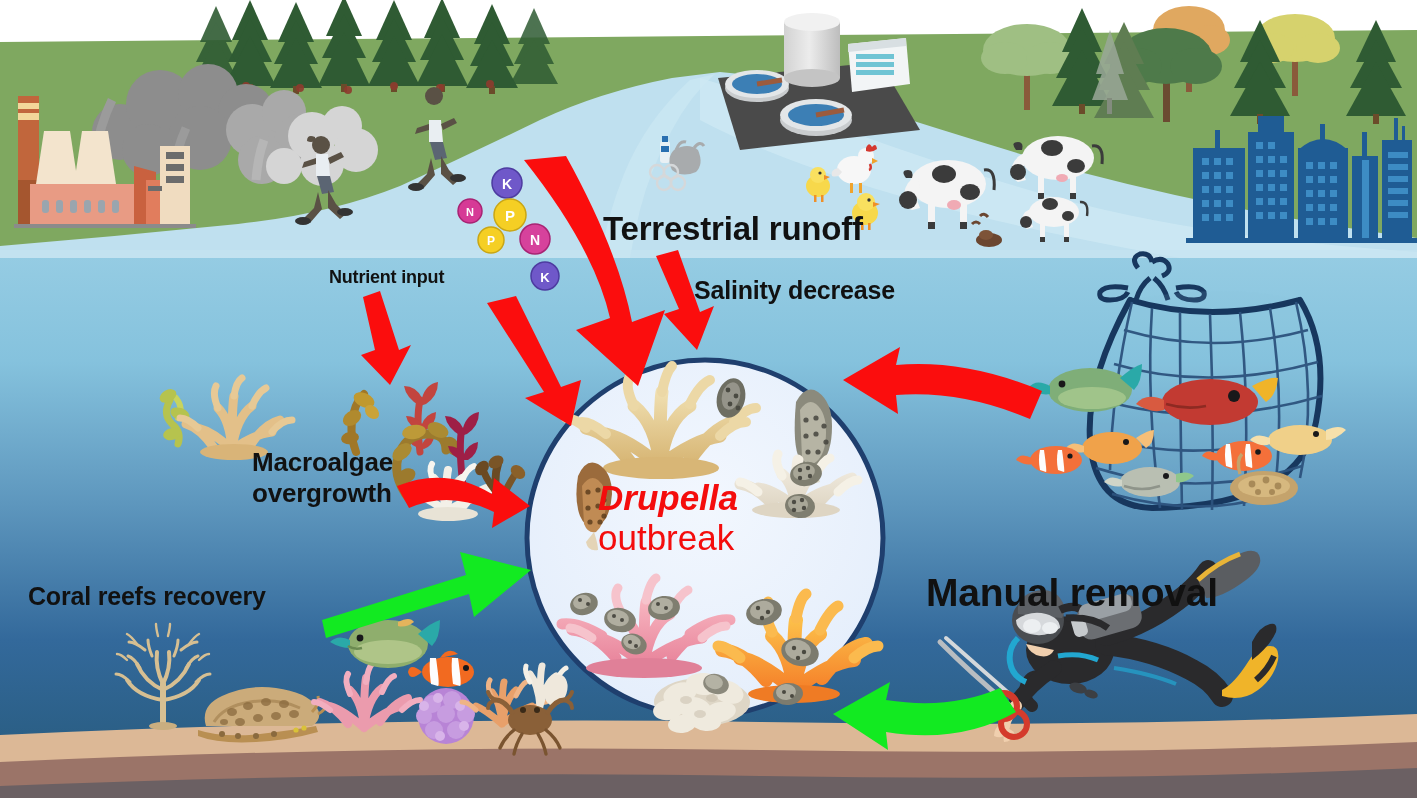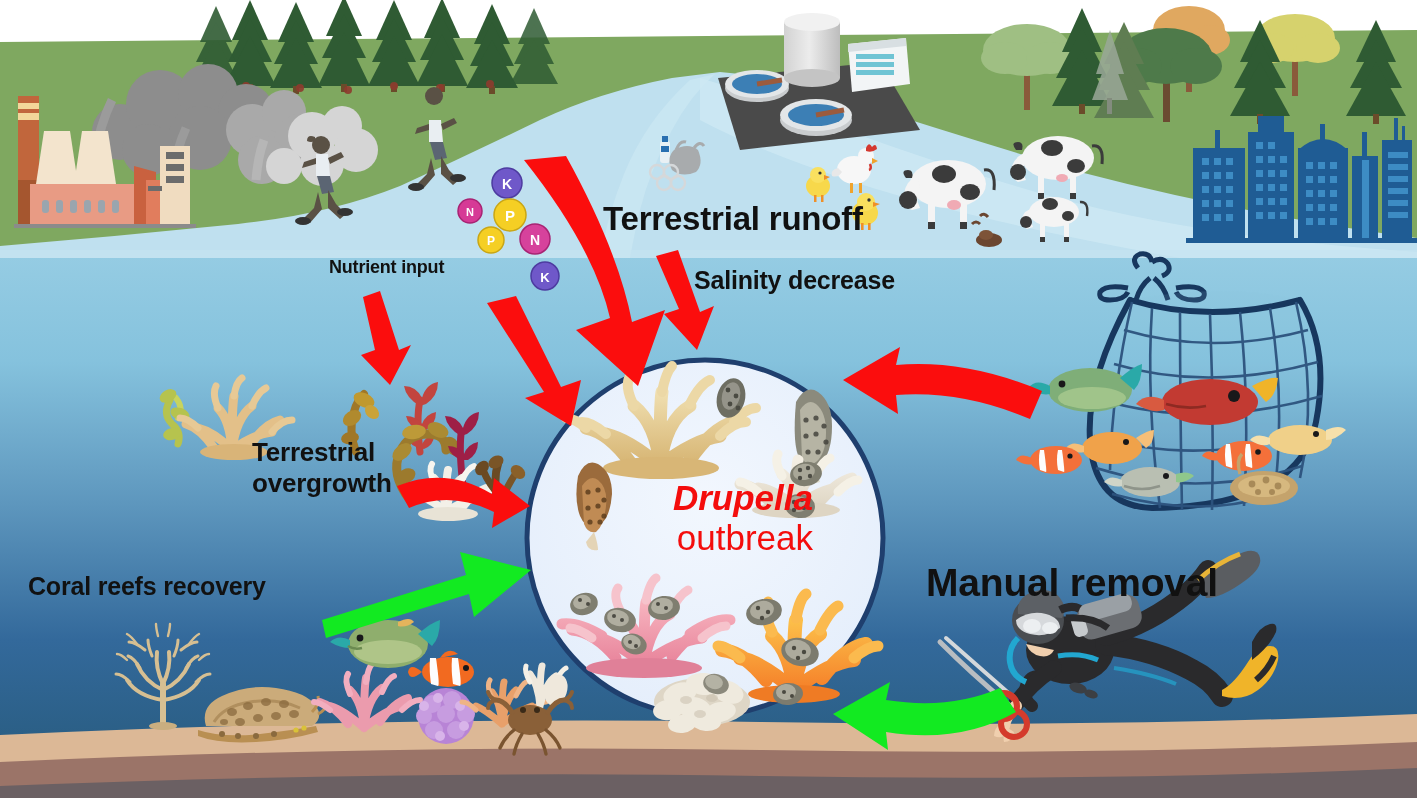--- a/index.html
+++ b/index.html
@@ -1,30 +1,30 @@
 <!DOCTYPE html>
 <html><head>
 <meta charset="utf-8">
 <style>
   html,body{margin:0;padding:0;background:#fff;}
   body{font-family:"Liberation Sans",sans-serif;}
   #scene{position:relative;width:1417px;height:798px;overflow:hidden;background:#ffffff;}
   svg{display:block;}
   #art{position:absolute;left:0;top:0;width:1417px;height:798px;}
 
-  .lbl{position:absolute;color:#111111;font-weight:bold;white-space:nowrap;letter-spacing:-0.2px;}
+  .lbl{position:absolute;color:#111111;font-weight:bold;white-space:nowrap;letter-spacing:-0.2px;margin-top:10px;}
   #lbl-terrestrial{left:603px;top:200px;font-size:33px;}
   #lbl-nutrient{left:329px;top:257px;font-size:18px;}
   #lbl-salinity{left:694px;top:266px;font-size:25px;}
   #lbl-overfishing{left:1228px;top:281px;font-size:31px;}
   #lbl-macro{left:252px;top:437px;font-size:26px;line-height:31px;white-space:normal;width:170px;}
   #lbl-coral{left:28px;top:572px;font-size:25px;}
   #lbl-manual{left:926px;top:561px;font-size:39px;}
 
-  #center-text{position:absolute;left:598px;top:478px;width:215px;text-align:right;color:#f40d0d;}
+  #center-text{position:absolute;left:598px;top:478px;width:215px;text-align:left;color:#f40d0d;}
   #center-text .sp{display:block;font-size:35px;font-weight:bold;font-style:italic;line-height:40px;}
   #center-text .ob{display:block;font-size:35px;font-weight:normal;line-height:40px;}
 </style>
 </head>
 <body>
 
 <div id="scene">
 
   <svg id="art" viewBox="0 0 1417 798">
     <defs>
@@ -969,21 +969,21 @@
       <g>
           <circle cx="545" cy="276" r="14" fill="#6f58c9" stroke="#4d3ba0" stroke-width="1.5"></circle>
           <text x="545" y="282" text-anchor="middle" font-family="Liberation Sans, sans-serif" font-size="13" font-weight="bold" fill="#ffffff">K</text>
         </g>
     </g>
   </svg>
 
   <div class="lbl" id="lbl-terrestrial">Terrestrial runoff</div>
   <div class="lbl" id="lbl-nutrient">Nutrient input</div>
   <div class="lbl" id="lbl-salinity">Salinity decrease</div>
-  <div class="lbl" id="lbl-macro">Terrestrial overgrowth</div>
+  <div class="lbl" id="lbl-macro">Macroalgae overgrowth</div>
   <div class="lbl" id="lbl-coral">Coral reefs recovery</div>
   <div class="lbl" id="lbl-manual">Manual removal</div>
 
   <div id="center-text">
     <span class="sp">Drupella</span>
     <span class="ob">outbreak</span>
   </div>
 
 </div>
 

